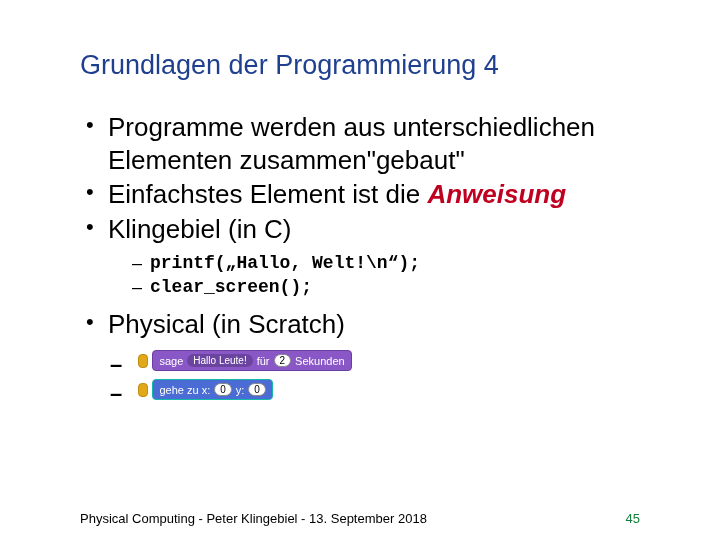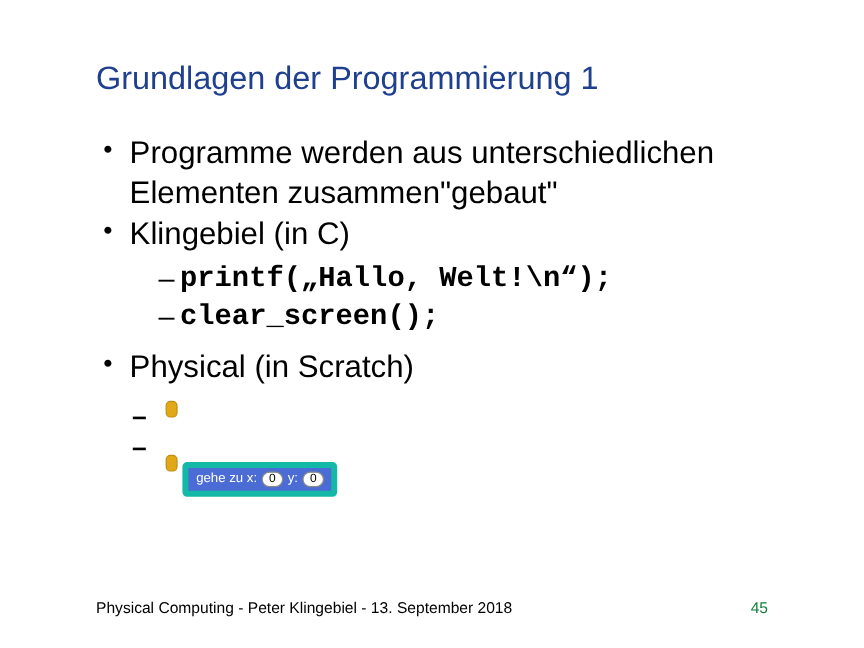--- a/index.html
+++ b/index.html
@@ -44,21 +44,21 @@
     font-style: italic;
     font-weight: bold;
     color: #c00020;
   }
   .sub {
     list-style: none;
     margin: 6px 0 8px 52px;
   }
   .sub li {
     font-family: "Courier New", monospace;
-    font-size: 24px;
+    font-size: 18px;
     font-weight: bold;
     color: #000;
     position: relative;
     padding-left: 18px;
     line-height: 1.35;
   }
   .sub li::before {
     content: "–";
     position: absolute;
     left: 0;
@@ -91,22 +91,21 @@
     font-family: Verdana, sans-serif;
     font-size: 11px;
     border-radius: 4px;
     padding: 3px 6px;
     gap: 4px;
     border: 1px solid #6a3fa0;
     vertical-align: middle;
   }
   .scratch-block.motion {
     background: #4a6cd4;
-    border: 5px solid #14b8a6;
-    margin-top: 27px;
+    border: 1px solid #14b8a6;
   }
   .scratch-block.pen {
     background: #0b8e69;
     border: 1px solid #086d50;
   }
   .scratch-block.orange-wrap {
     background: #e1a91a;
     border: 1px solid #c08e10;
   }
   .pill {
@@ -123,53 +122,63 @@
     color: #000;
     border-radius: 9px;
     padding: 0 5px;
     font-size: 10px;
     min-width: 14px;
     text-align: center;
     border: 1px solid #888;
   }
   .footer {
     position: absolute;
-    bottom: 26px;
+    bottom: 14px;
     left: 80px;
     right: 80px;
     display: flex;
     justify-content: space-between;
     font-size: 13px;
     color: #000;
   }
   .footer .pagenum { color: #15803d; }
 </style>
 </head>
 <body>
 
 <div class="slide">
-  <h1 class="title">Grundlagen der Programmierung   1</h1>
+  <h1 class="title">Grundlagen der Programmierung   4</h1>
 
   <ul class="bullets">
     <li>Programme werden aus unterschiedlichen Elementen zusammen"gebaut"</li>
+    <li>
+      <span>Einfachstes Element ist die </span><span class="bold-red">Anweisung</span>
+    </li>
     <li>Klingebiel (in C)</li>
   </ul>
 
   <ul class="sub">
     <li>printf(„Hallo, Welt!\n“);</li>
     <li>clear_screen();</li>
   </ul>
 
   <ul class="bullets">
     <li>Physical (in Scratch)</li>
   </ul>
 
   <ul class="scratch-list">
     <li>
       <span class="scratch-block orange-wrap" style="padding:6px 2px; width:10px;"></span>
+      <span class="scratch-block">
+        <span>sage</span>
+        <span class="pill">Hallo Leute!</span>
+        <span>für</span>
+        <span class="oval">2</span>
+        <span>Sekunden</span>
+      </span>
     </li>
     <li>
       <span class="scratch-block orange-wrap" style="padding:6px 2px; width:10px;"></span>
       <span class="scratch-block motion">
         <span>gehe  zu  x:</span>
         <span class="oval">0</span>
         <span>y:</span>
         <span class="oval">0</span>
       </span>
     </li>

